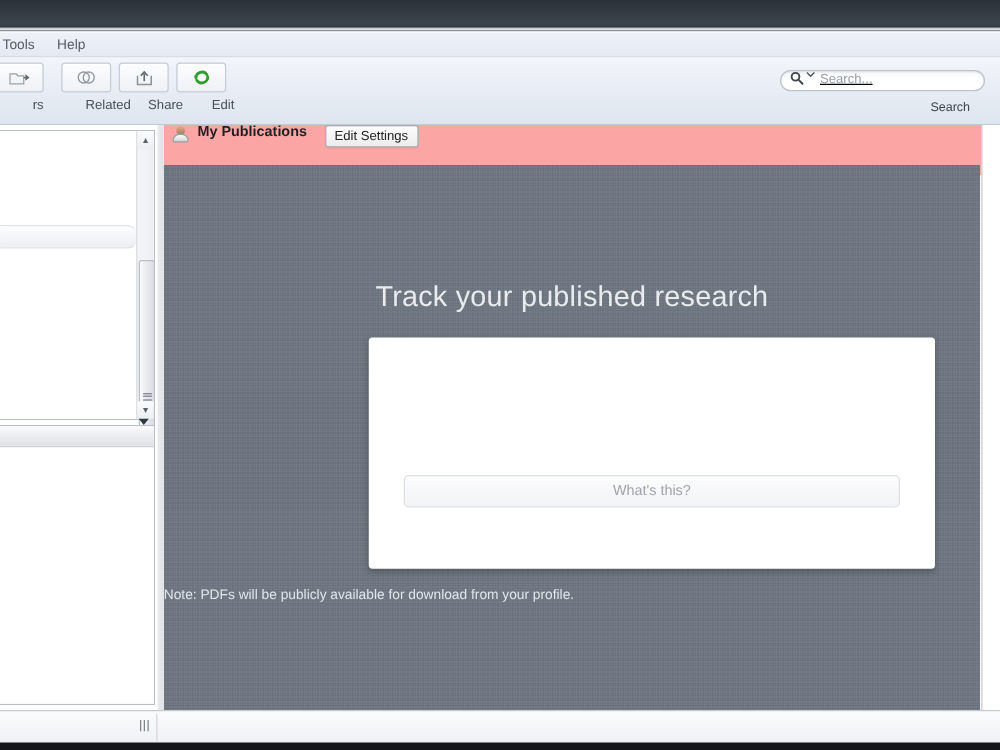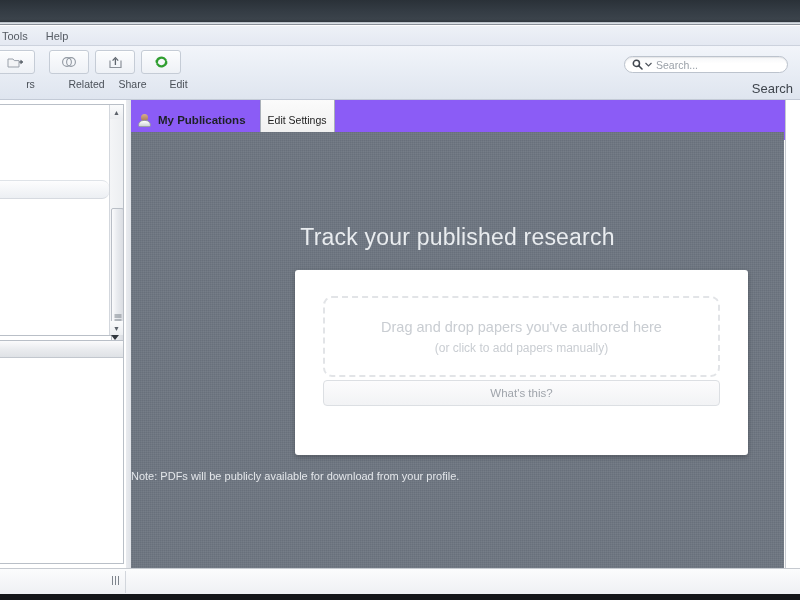--- a/index.html
+++ b/index.html
@@ -101,34 +101,34 @@
     position: absolute;
     right: 12px; top: 10px;
     width: 164px;
   }
   .search-box {
     height: 17px;
     border: 1px solid #bcc3cd;
     border-radius: 9px;
     background: linear-gradient(180deg, #f6f7f9 0%, #ffffff 45%, #ffffff 100%);
     display: flex;
-    align-items: center;
     padding: 0 7px;
     box-sizing: border-box;
     box-shadow: 0 1px 1px rgba(0,0,0,0.07) inset;
+    text-decoration: underline;
   }
   .search-placeholder {
     font-size: 10.5px;
     color: #9aa0a8;
     margin-left: 4px;
   }
   .search-label {
     position: absolute;
-    right: 7px; top: 35px;
-    font-size: 13px;
+    right: 24px; top: 35px;
+    font-size: 10px;
     color: #3f454d;
   }
 
   
   .sidebar {
     position: absolute;
     left: 0; top: 100px;
     width: 126px; height: 468px;
   }
   .panel {
@@ -228,23 +228,23 @@
     left: 131px; top: 100px;
     width: 655px; height: 468px;
     background: #fafafa;
     border-right: 1px solid #c6cad0;
     box-sizing: border-box;
     overflow: hidden;
   }
   .main-header {
     height: 40px;
     display: flex;
-    align-items: center;
+    align-items: flex-start;
     padding-left: 6px;
-    background: #8b5cf6;
+    background: #fca5a5;
   }
   .avatar-icon {
     width: 15px; height: 15px;
     position: relative;
     margin-right: 6px;
     flex: 0 0 auto;
   }
   .avatar-icon .head {
     position: absolute;
     left: 4px; top: 1px;
@@ -263,21 +263,21 @@
   }
   .main-title {
     font-size: 11.5px;
     font-weight: bold;
     color: #1d2126;
     margin-right: 14px;
   }
   .edit-settings-btn {
     font-size: 10.5px;
     color: #222;
-    padding: 20px 7px;
+    padding: 2px 7px;
     border: 1px solid #a9b0b8;
     border-radius: 3px;
     background: linear-gradient(180deg, #fdfdfd 0%, #ececec 100%);
     box-shadow: 0 1px 1px rgba(0,0,0,0.06);
   }
 
   .canvas {
     position: absolute;
     left: 0; top: 32px;
     right: 1px; bottom: 0;
@@ -507,24 +507,20 @@
       </span>
       <span class="main-title">My Publications</span>
       <span class="edit-settings-btn">Edit Settings</span>
     </div>
 
     <div class="canvas">
 
       <div class="headline">Track your published research</div>
 
       <div class="card">
-        <div class="dropzone">
-          <div class="dz-line1">Drag and drop papers you've authored here</div>
-          <div class="dz-line2">(or click to add papers manually)</div>
-        </div>
         <div class="whats-this">What's this?</div>
       </div>
 
       <div class="note">Note: PDFs will be publicly available for download from your profile.</div>
 
     </div>
   </div>
 
   <div class="statusbar">
     <div class="status-grip">

